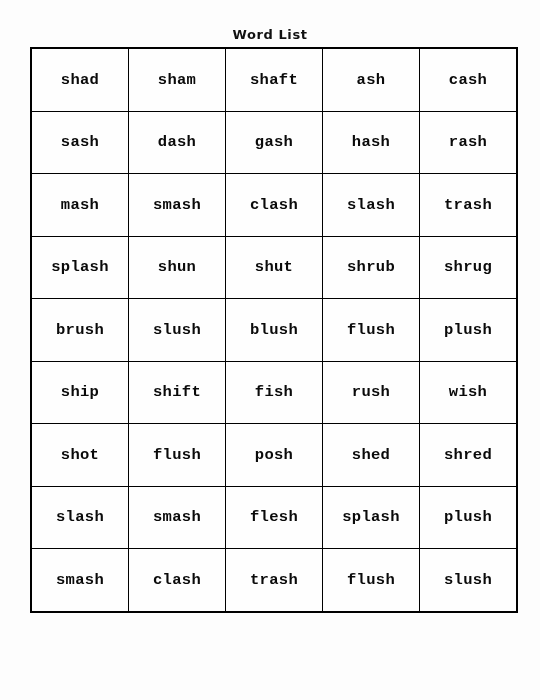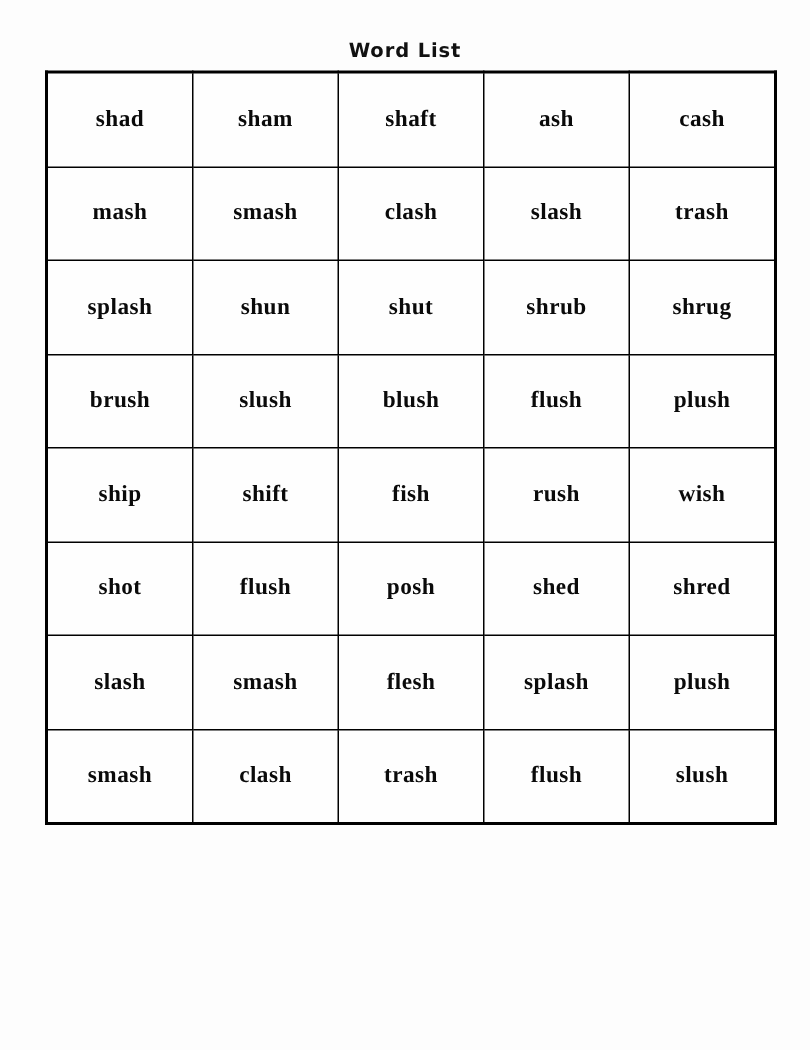--- a/index.html
+++ b/index.html
@@ -45,21 +45,21 @@
     table-layout: fixed;
     background: #ffffff;
     border: 2.5px solid #000000;
   }
   #word-table td {
     width: 96px;
     height: 61.5px;
     border: 1.4px solid #000000;
     text-align: center;
     vertical-align: middle;
-    font-family: Liberation Serif, serif;
+    font-family: Liberation Mono, monospace;
     font-size: 15.5px;
     font-weight: 600;
     letter-spacing: 0.3px;
     color: #0a0a0a;
     background: #fefefe;
     padding: 0;
     overflow: hidden;
     white-space: nowrap;
   }
 </style>
@@ -74,20 +74,27 @@
     <tbody>
 
       <tr>
         <td>shad</td>
         <td>sham</td>
         <td>shaft</td>
         <td>ash</td>
         <td>cash</td>
       </tr>
 
+      <tr>
+        <td>sash</td>
+        <td>dash</td>
+        <td>gash</td>
+        <td>hash</td>
+        <td>rash</td>
+      </tr>
 
       <tr>
         <td>mash</td>
         <td>smash</td>
         <td>clash</td>
         <td>slash</td>
         <td>trash</td>
       </tr>
 
       <tr>

